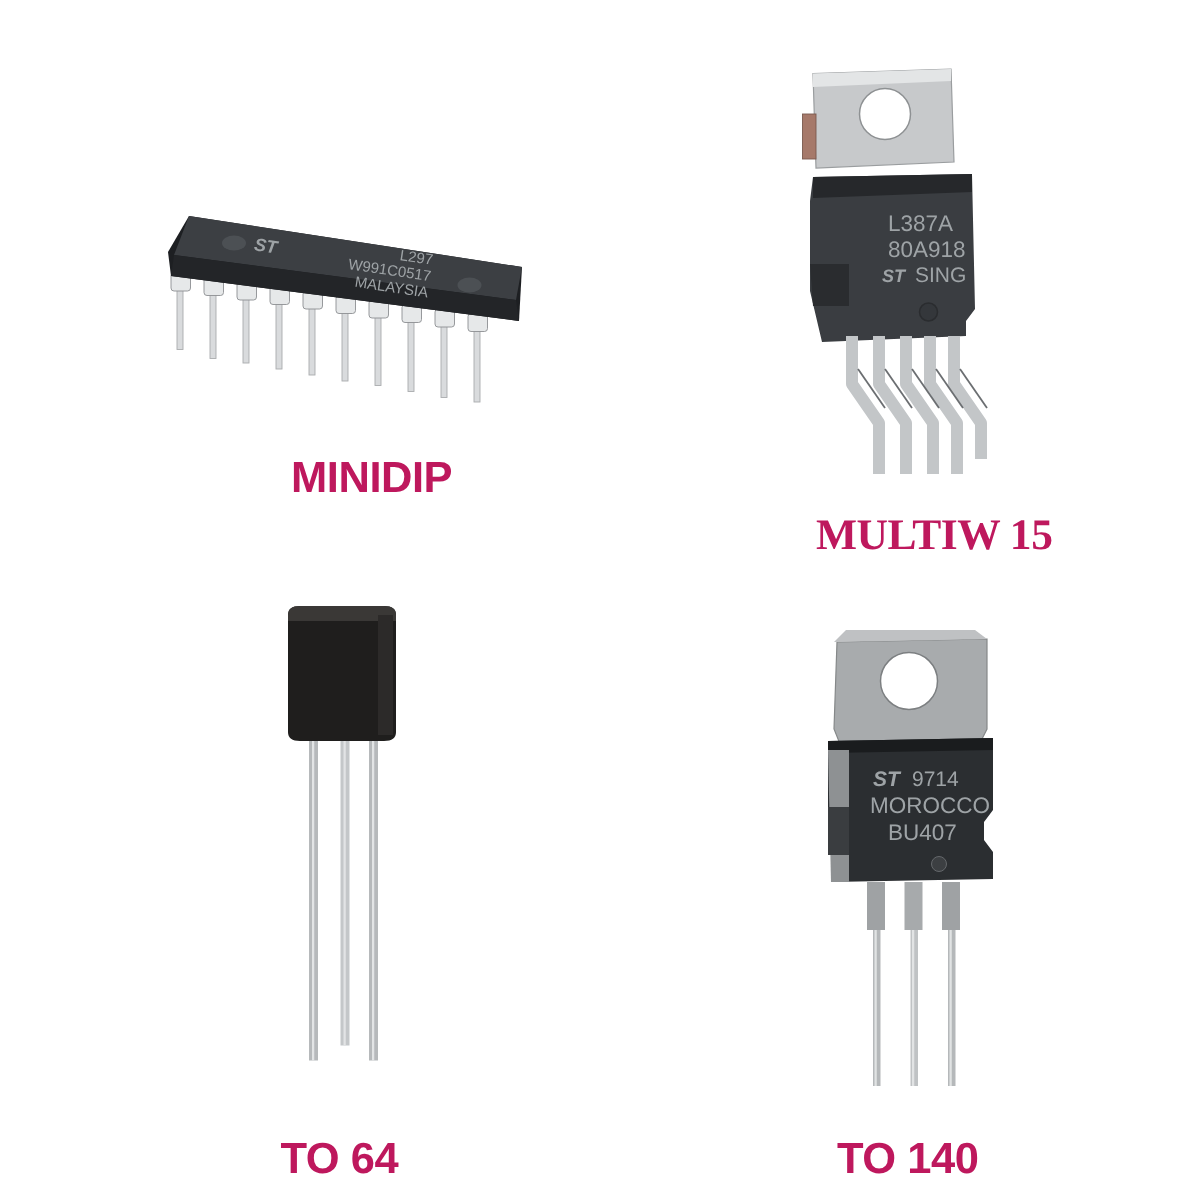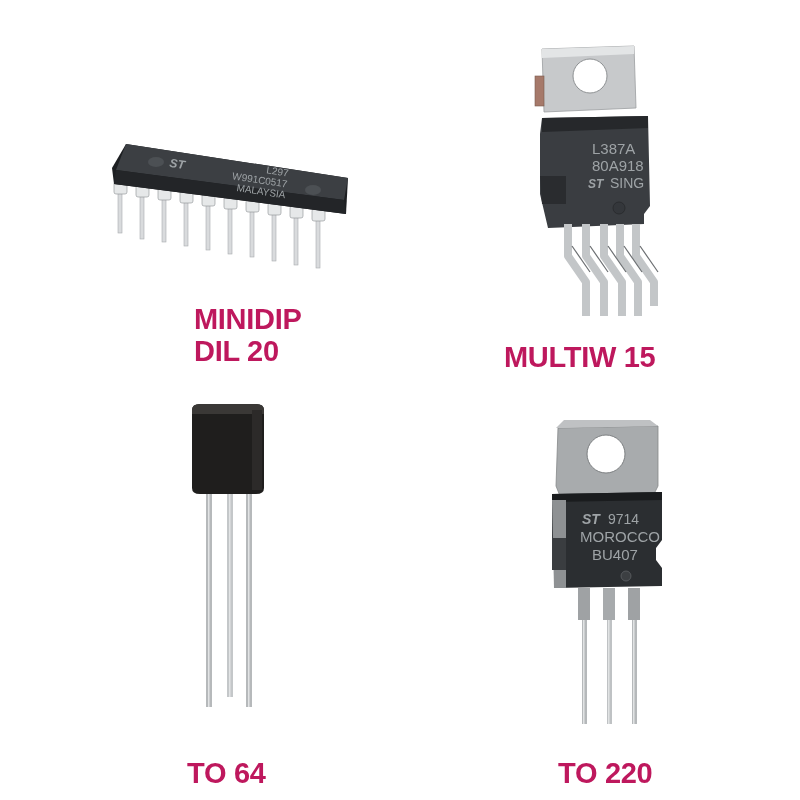--- a/index.html
+++ b/index.html
@@ -48,21 +48,20 @@
     <g transform="rotate(8.5 120 40)">
       <text class="chiptext" x="58" y="38" font-size="12" font-weight="bold" font-style="italic">ST</text>
       <text class="chiptext" x="155" y="30" font-size="10">L297</text>
       <text class="chiptext" x="122" y="41" font-size="10">W991C0517</text>
       <text class="chiptext" x="128" y="52" font-size="10">MALAYSIA</text>
     </g>
   </svg>
 </div>
 <div class="label" style="left:194px; top:303px;">
   <div>MINIDIP</div>
-  <div>DIL 20</div>
 </div>
 
 <div class="comp" style="left:530px; top:36px; width:140px; height:285px;">
   <svg width="140" height="285" viewBox="0 0 140 285">
 
     <polygon points="12,13 104,10 106,72 14,76" fill="#c7c9cb" stroke="#9a9d9f" stroke-width="0.8"></polygon>
     <polygon points="12,13 104,10 104,18 12,22" fill="#e3e5e6"></polygon>
     <rect x="5" y="40" width="9" height="30" fill="#a6796a" stroke="#7a5a4f" stroke-width="0.6"></rect>
     <circle cx="60" cy="40" r="17" fill="#ffffff" stroke="#8e9193" stroke-width="1"></circle>
 
@@ -84,21 +83,21 @@
     </g>
     <g fill="none" stroke="#6b6e71" stroke-width="1.2">
       <path d="M42,210 L60,236"></path>
         <path d="M60,210 L78,236"></path>
         <path d="M78,210 L96,236"></path>
         <path d="M94,210 L112,236"></path>
         <path d="M110,210 L128,236"></path>
     </g>
   </svg>
 </div>
-<div class="label" style="left:504px; top:341px;">
+<div class="label" style="left:544px; top:341px;font-family:Liberation Serif, serif;">
   <div>MULTIW 15</div>
 </div>
 
 <div class="comp" style="left:186px; top:400px; width:84px; height:310px;">
   <svg width="84" height="310" viewBox="0 0 84 310">
 
     <g>
       <rect x="20" y="92" width="6" height="215" fill="#b6b9bb"></rect>
       <rect x="41" y="92" width="6" height="205" fill="#c4c7c9"></rect>
       <rect x="60" y="92" width="6" height="215" fill="#b6b9bb"></rect>
@@ -140,14 +139,14 @@
       <rect x="32" y="200" width="5" height="104" fill="#b5b8ba"></rect>
       <rect x="57" y="200" width="5" height="104" fill="#bfc2c4"></rect>
       <rect x="82" y="200" width="5" height="104" fill="#b5b8ba"></rect>
       <rect x="33" y="200" width="1.5" height="104" fill="#e1e3e4"></rect>
       <rect x="58" y="200" width="1.5" height="104" fill="#e1e3e4"></rect>
       <rect x="83" y="200" width="1.5" height="104" fill="#e1e3e4"></rect>
     </g>
   </svg>
 </div>
 <div class="label" style="left:558px; top:757px;">
-  <div>TO 220</div>
+  <div>TO 140</div>
 </div>
 
 </body></html>

